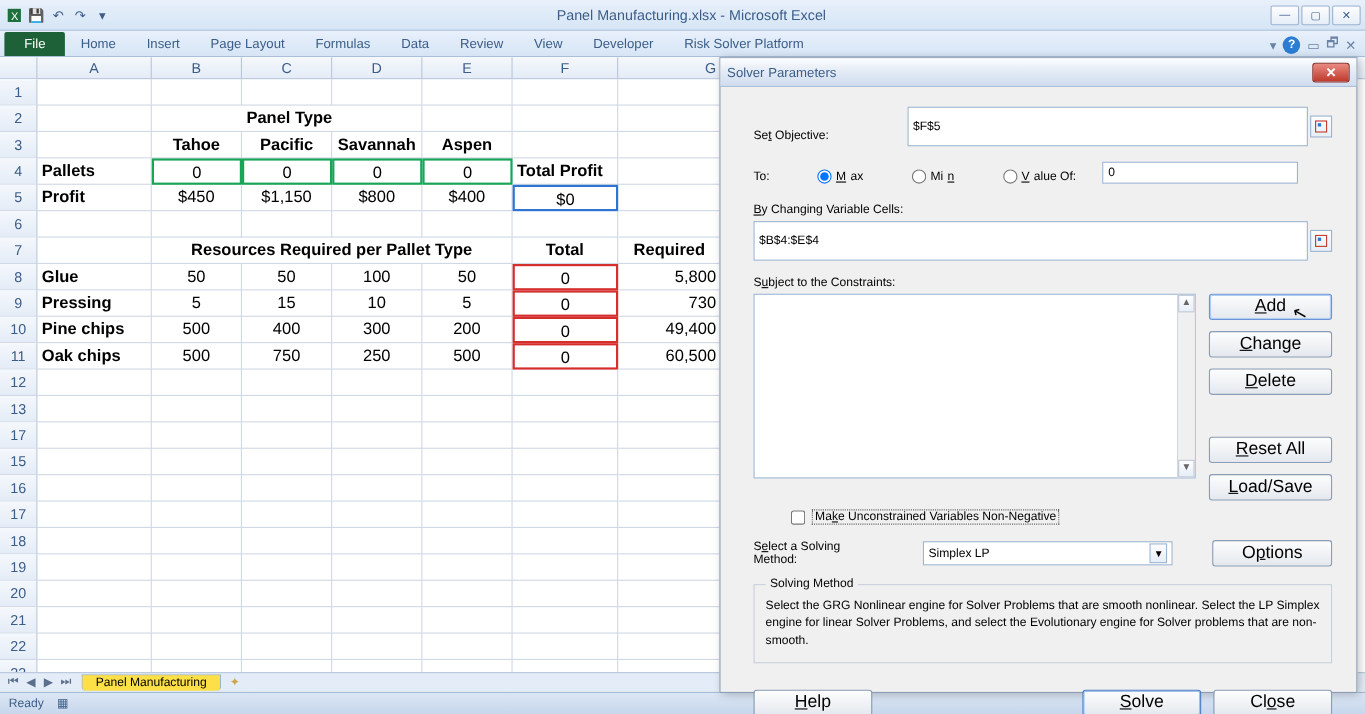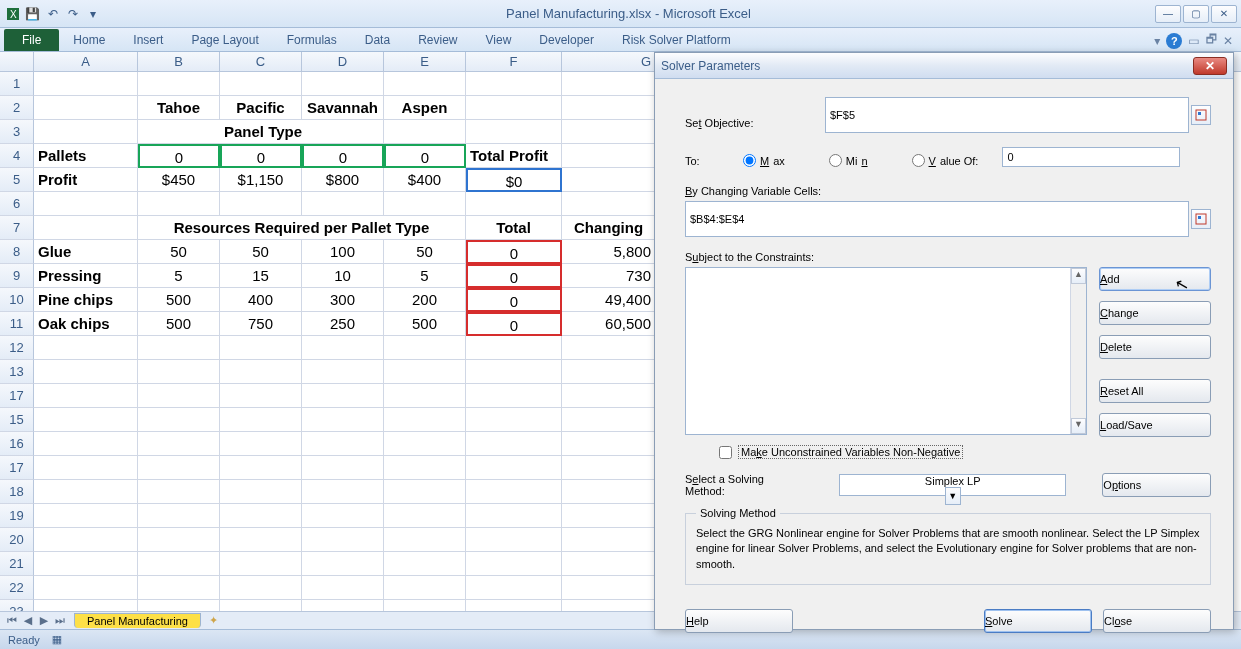--- a/index.html
+++ b/index.html
@@ -185,31 +185,31 @@
 }
 .scroll-track {
   position: absolute; right: 0; top: 0; bottom: 0; width: 16px;
   background: #f0f0f0; border-left: 1px solid #d0d7e5;
 }
 .scroll-btn { height: 16px; background: linear-gradient(#fdfdfe,#e6eef8); border: 1px solid #c0c9d8; text-align: center; font-size: 9px; color: #666; }
 .btn-col { display: flex; flex-direction: column; gap: 10px; width: 112px; }
 .dbtn {
   height: 24px; border: 1px solid #8a9db5;
   background: linear-gradient(#fdfdfd,#e4e8ee);
-  font-size: 11px; text-align: left; line-height: 22px;
+  font-size: 16px; text-align: center; line-height: 22px;
   border-radius: 3px; cursor: pointer;
 }
 .dbtn.focus { border: 1px solid #6b95d4; box-shadow: 0 0 0 1px #aecdf5 inset; }
 .checkbox-row { display: flex; align-items: center; gap: 6px; margin: 8px 0 14px 34px; }
 .checkbox-row input { width: 13px; height: 13px; }
 .cb-label { border: 1px dotted #666; padding: 0 2px; }
 .method-row { display: flex; align-items: center; gap: 36px; margin-bottom: 16px; }
 .select-box {
   width: 234px; height: 22px; border: 1px solid #9db4d1; background: #fff;
-  display: flex; align-items: center; padding: 0 4px; justify-content: space-between; flex-direction: column;
+  display: flex; align-items: center; padding: 0 4px; justify-content: space-between;
 }
 .select-arrow { width: 16px; height: 18px; border: 1px solid #9db4d1; background: linear-gradient(#fdfdfe,#e6eef8); text-align: center; font-size: 9px; line-height: 16px; }
 .fieldset {
   border: 1px solid #c8d0dc; padding: 8px 10px 12px; margin-bottom: 14px;
 }
 .fieldset-legend { font-size: 11px; position: relative; top: -15px; background: #f0f0f0; padding: 0 4px; display: inline-block; }
 .fieldset-text { font-size: 11px; color: #000; line-height: 1.4; margin-top: -8px; }
 .dlg-footer { display: flex; gap: 11px; padding: 0 22px 14px 30px; }
 .dlg-footer .spacer { flex: 1; }
 .dlg-footer .dbtn { width: 108px; }
@@ -305,35 +305,35 @@
           <div class="cell cB"></div>
           <div class="cell cC"></div>
           <div class="cell cD"></div>
           <div class="cell cE"></div>
           <div class="cell cF"></div>
           <div class="cell cG"></div>
         </div>
 
       <div class="row">
           <div class="cell cA"></div>
+          <div class="cell cB bold" style="text-align:right;border-right:none"></div>
+          <div class="cell cC bold" style="border-left:none;border-right:none;text-align:left">Panel Type</div>
+          <div class="cell cD"></div>
+          <div class="cell cE"></div>
+          <div class="cell cF"></div>
+          <div class="cell cG"></div>
+        </div>
+
+      <div class="row">
+          <div class="cell cA"></div>
         <div class="cell cB bold">Tahoe</div>
         <div class="cell cC bold">Pacific</div>
         <div class="cell cD bold">Savannah</div>
         <div class="cell cE bold">Aspen</div>
         <div class="cell cF"></div>
-          <div class="cell cG"></div>
-        </div>
-
-      <div class="row">
-          <div class="cell cA"></div>
-          <div class="cell cB bold" style="text-align:right;border-right:none"></div>
-          <div class="cell cC bold" style="border-left:none;border-right:none;text-align:left">Panel Type</div>
-          <div class="cell cD"></div>
-          <div class="cell cE"></div>
-          <div class="cell cF"></div>
           <div class="cell cG"></div>
         </div>
 
       <div class="row">
         <div class="cell cA bold left">Pallets</div>
         <div class="cell cB green-box">0</div>
         <div class="cell cC green-box">0</div>
         <div class="cell cD green-box">0</div>
         <div class="cell cE green-box">0</div>
         <div class="cell cF bold left">Total Profit</div>
@@ -357,21 +357,21 @@
           <div class="cell cD"></div>
           <div class="cell cE"></div>
           <div class="cell cF"></div>
           <div class="cell cG"></div>
         </div>
 
       <div class="row">
         <div class="cell cA"></div>
         <div class="cell bold" style="width:328px;text-align:center;border-right:1px solid #d0d7e5">Resources Required per Pallet Type</div>
         <div class="cell cF bold">Total</div>
-        <div class="cell cG bold" style="text-align:center">Changing</div>
+        <div class="cell cG bold" style="text-align:center">Required</div>
         </div>
 
       <div class="row">
         <div class="cell cA bold left">Glue</div>
         <div class="cell cB">50</div>
         <div class="cell cC">50</div>
         <div class="cell cD">100</div>
         <div class="cell cE">50</div>
         <div class="cell cF red-box">0</div>
         <div class="cell cG">5,800</div>
@@ -572,21 +572,21 @@
           <div class="scroll-btn">▲</div>
           <div style="position:absolute;bottom:0;left:0;right:0">
               <div class="scroll-btn">▼</div>
             </div>
         </div>
       </div>
       <div class="btn-col">
         <div class="dbtn focus"><span class="u">A</span>dd</div>
         <div class="dbtn"><span class="u">C</span>hange</div>
         <div class="dbtn"><span class="u">D</span>elete</div>
-        <div class="dbtn" style="margin-top:10px"><span class="u">R</span>eset All</div>
+        <div class="dbtn" style="margin-top:28px"><span class="u">R</span>eset All</div>
         <div class="dbtn"><span class="u">L</span>oad/Save</div>
       </div>
     </div>
     <div class="checkbox-row">
       <input type="checkbox" style="">
       <span class="cb-label">Ma<span class="u">k</span>e Unconstrained Variables Non-Negative</span>
     </div>
     <div class="method-row">
       <div>S<span class="u">e</span>lect a Solving Method:</div>
       <div class="select-box">

